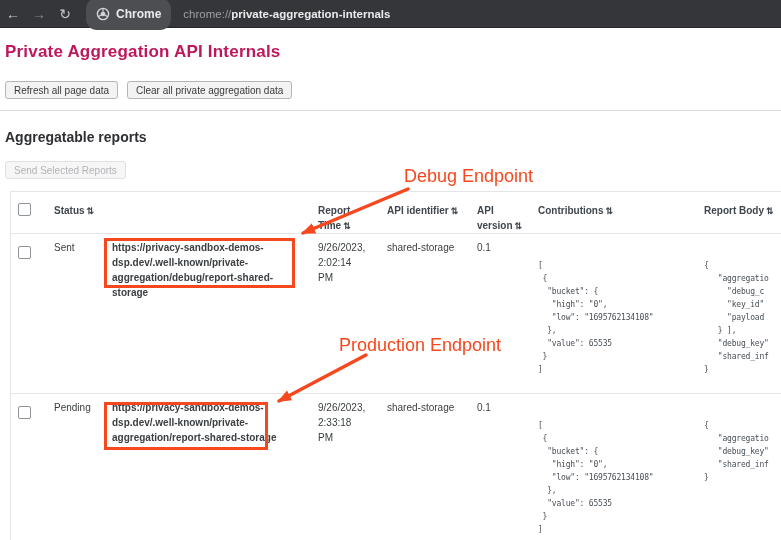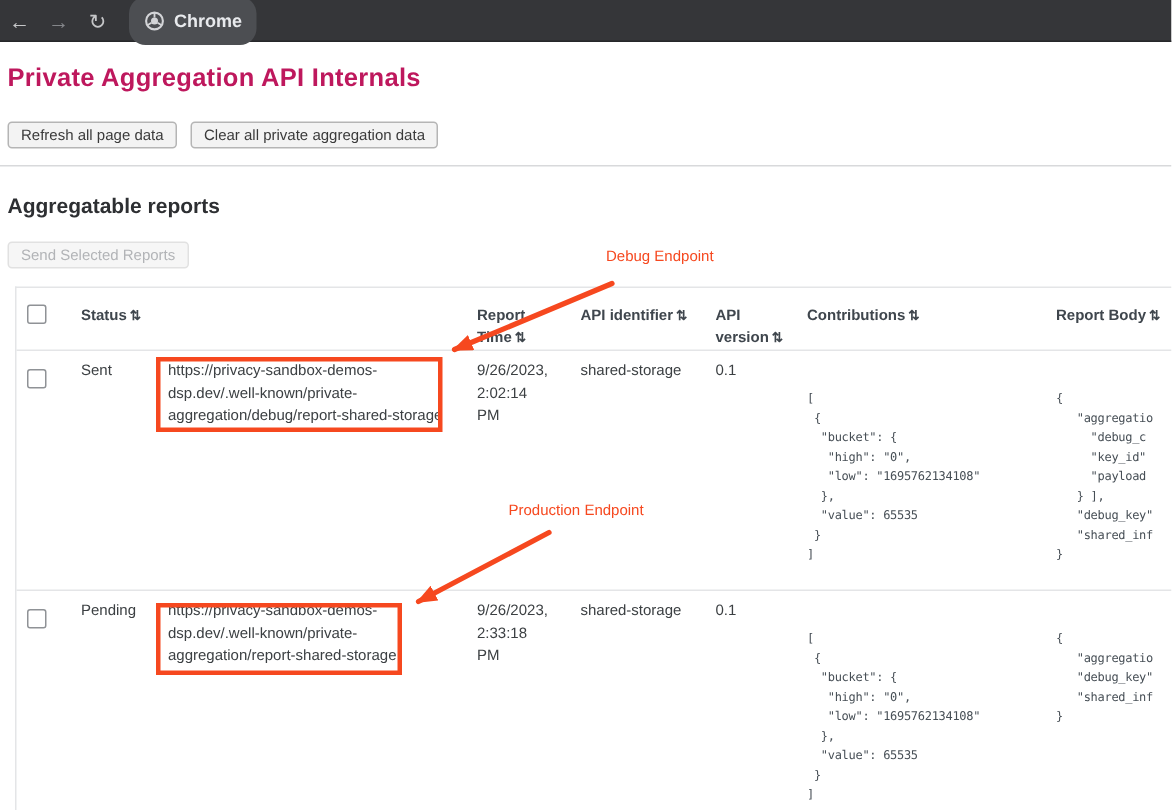--- a/index.html
+++ b/index.html
@@ -60,21 +60,21 @@
   .trow { position:relative; border-bottom:1px solid #e4e5e7; }
   .thead { height:42px; }
   .drow { height:160px; }
   .cell {
     position:absolute; top:6px; font-size:10px; color:#3c4043; line-height:15px;
   }
   .thead .cell { font-weight:700; color:#3f464d; font-size:10px; top:11px; }
   .c-check { left:7px; top:12px; }
   .thead .c-check { top:11px; }
   .c-status { left:43px; width:52px; }
-  .c-url    { left:101px; width:188px; }
+  .c-url    { left:101px; width:188px;font-weight:bold; }
   .c-time   { left:307px; width:62px; }
   .thead .c-time { width:46px; }
   .c-apiid  { left:376px; width:90px; }
   .c-apiver { left:466px; width:56px; }
   .thead .c-apiver { width:48px; }
   .c-contrib{ left:527px; width:166px; }
   .c-body   { left:693px; width:88px; white-space:nowrap; }
   .hsort { font-size:9px; margin-left:2px; color:#3f464d; }
   .line { display:block; }
   input.cbx {
@@ -89,21 +89,21 @@
   }
   pre.json.p-contrib { left:527px; }
   pre.json.p-body { left:693px; }
 
   
   .rbox { position:absolute; border:3px solid var(--accent); z-index:4; pointer-events:none; }
   #rbox-debug { left:104px; top:238px; width:191px; height:50px; }
   #rbox-prod  { left:104px; top:402px; width:164px; height:48px; }
   .alabel {
     position:absolute; z-index:6; color:var(--accent);
-    font-size:10px; white-space:nowrap;
+    font-size:18px; white-space:nowrap;
   }
   #lbl-debug { left:404px; top:166px; }
   #lbl-prod  { left:339px; top:335px; }
   svg.overlay {
     position:absolute; left:0; top:0; width:781px; height:540px;
     z-index:5; pointer-events:none;
   }
 </style>
 </head>
 <body>
@@ -114,20 +114,23 @@
   <span class="nav-ico">↻</span>
   <div class="chip">
     <svg width="14" height="14" viewBox="0 0 16 16">
       <circle cx="8" cy="8" r="6.4" fill="none" stroke="#d3d4d7" stroke-width="1.6"></circle>
       <circle cx="8" cy="8" r="2.7" fill="#d3d4d7"></circle>
       <line x1="8" y1="1.6" x2="8" y2="5.3" stroke="#d3d4d7" stroke-width="1.4"></line>
       <line x1="2.5" y1="11.2" x2="5.7" y2="9.3" stroke="#d3d4d7" stroke-width="1.4"></line>
       <line x1="13.5" y1="11.2" x2="10.3" y2="9.3" stroke="#d3d4d7" stroke-width="1.4"></line>
     </svg>
     <span class="chip-label">Chrome</span>
+  </div>
+  <div class="urlbox">
+    <span class="url-scheme">chrome://</span><span class="url-host">private-aggregation-internals</span>
   </div>
 </div>
 
 <h1 class="page-title">Private Aggregation API Internals</h1>
 <button class="btn" id="refresh-btn">Refresh all page data</button>
 <button class="btn" id="clear-btn">Clear all private aggregation data</button>
 <div class="divider"></div>
 <h2 class="section-heading">Aggregatable reports</h2>
 <button class="btn disabled">Send Selected Reports</button>
 

